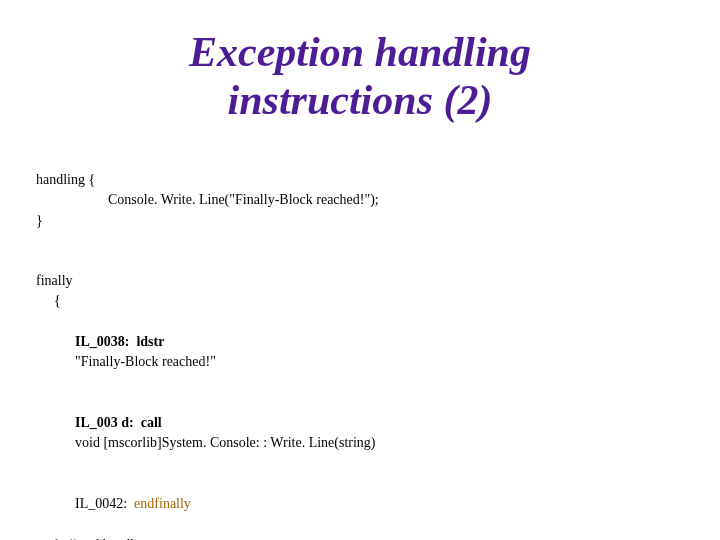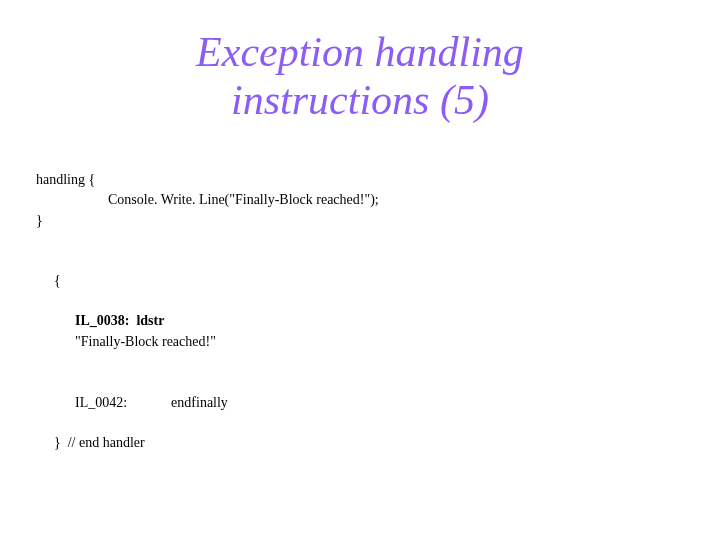--- a/index.html
+++ b/index.html
@@ -20,68 +20,73 @@
   }
   .title {
     position: absolute;
     top: 28px;
     left: 0;
     right: 0;
     text-align: center;
     font-style: italic;
     font-size: 42px;
     line-height: 1.15;
-    color: #8b5cf6;
-    font-weight: 400;
+    color: #4c1d95;
+    font-weight: 700;
   }
   .body {
     position: absolute;
     top: 170px;
     left: 36px;
     right: 36px;
     font-size: 14px;
     line-height: 1.45;
   }
   .section-gap {
     height: 40px;
   }
   .row {
     white-space: pre;
   }
   .indent1 { padding-left: 72px; }
   .ilindent { padding-left: 18px; }
   .opcol { display: inline-block; width: 130px; font-weight: bold; }
   .argcol { display: inline-block; }
-  .kw { color: #000000; margin-left: 37px; }
+  .kw { color: #a16207; }
 </style>
 </head>
 <body>
 
 <div class="slide">
 
   <div class="title">
     <span>Exception handling</span><br>
-    <span>instructions (5)</span>
+    <span>instructions (2)</span>
   </div>
 
   <div class="body">
 
     <div class="row">handling {</div>
     <div class="row indent1">Console. Write. Line("Finally-Block reached!");</div>
     <div class="row">}</div>
 
     <div class="section-gap"></div>
 
+    <div class="row">finally</div>
     <div class="row ilindent">{</div>
 
     <div class="row ilindent">
       <span class="opcol">IL_0038:  ldstr</span>
       <span class="argcol">"Finally-Block reached!"</span>
     </div>
 
+    <div class="row ilindent">
+      <span class="opcol">IL_003 d:  call</span>
+      <span class="argcol">void [mscorlib]System. Console: : Write. Line(string)</span>
+    </div>
 
     <div class="row ilindent">
       <span>IL_0042:  </span><span class="kw">endfinally</span>
     </div>
 
     <div class="row ilindent">}  // end handler</div>
 
   </div>
 
 </div>

